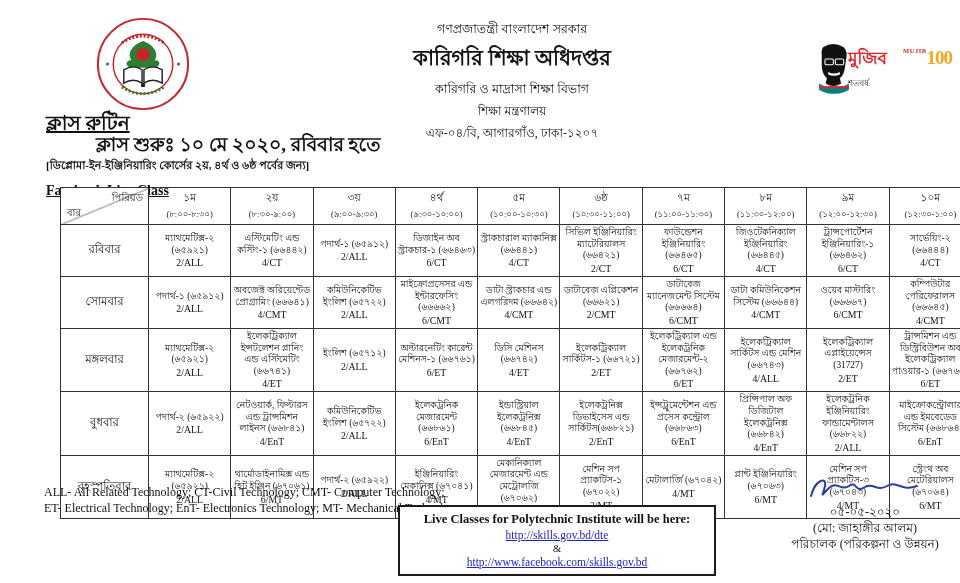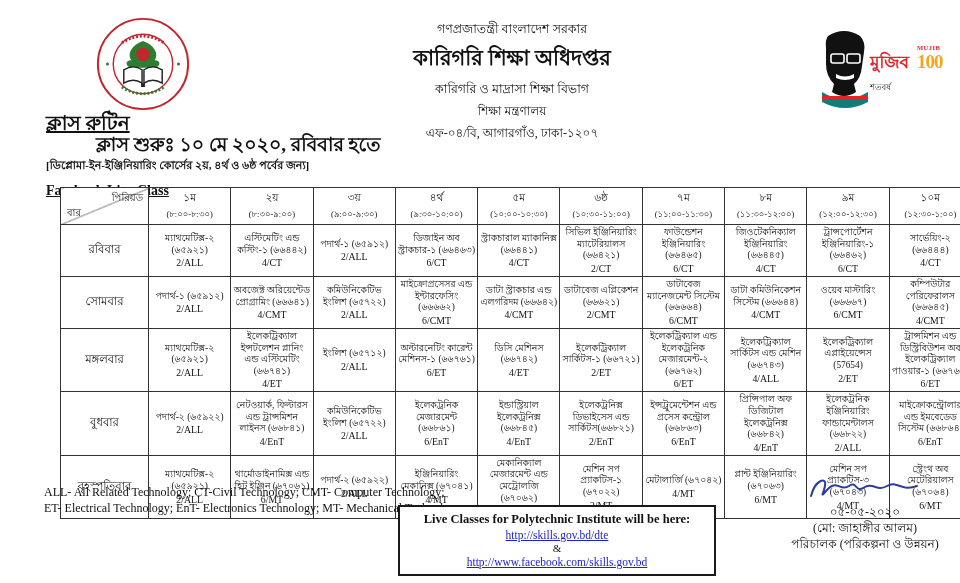--- a/index.html
+++ b/index.html
@@ -13,21 +13,21 @@
   .hdr-center .org      { font-size:21px; font-weight:bold; margin-top:2px; }
   .hdr-center .division { font-size:12.5px; margin-top:3px; }
   .hdr-center .ministry { font-size:12px; margin-top:2px; }
   .hdr-center .address  { font-size:12px; margin-top:2px; }
 
   .logo-left { position:absolute; left:95px; top:16px; width:96px; height:96px; }
   .logo-right{ position:absolute; right:8px; top:24px; width:138px; height:88px; display:flex; align-items:center; }
   .mujib-text { margin-left:-6px; line-height:1; }
   .mujib-row { display:flex; align-items:flex-end; }
   .mujib-bn-top { color:#e3242b; font-weight:bold; font-size:17px; }
-  .mujib-col { margin-left:8px; display:flex; flex-direction:column; line-height:1; }
+  .mujib-col { margin-left:16px; display:flex; line-height:1; }
   .mujib-en-top { font-size:6.5px; font-weight:bold; color:#e3242b; letter-spacing:.5px; }
   .mujib-number { font-size:19px; font-weight:bold; color:#f2a71b; letter-spacing:-1px; }
   .mujib-bn-bottom { color:#222; font-size:8.5px; margin-top:12px; }
 
   
   .title-block { position:absolute; top:108px; left:16px; right:0; padding-left:30px; }
   .routine-title { display:inline-block; font-size:20px; font-weight:bold; text-decoration:underline; }
   .course-note { font-size:11px; font-weight:bold; margin-top:16px; }
   .fb-live { font-size:14px; font-weight:bold; text-decoration:underline; margin-top:7px;
              font-family:"Liberation Serif",serif; }
@@ -285,21 +285,21 @@
             </td>
             <td>
               <div class="subj">ইলেকট্রিক্যাল এন্ড ইলেকট্রনিক মেজারমেন্ট-২ (৬৬৭৬২)</div>
               <div class="grp">6/ET</div>
             </td>
             <td>
               <div class="subj">ইলেকট্রিক্যাল সার্কিটস এন্ড মেশিন (৬৬৭৪৩)</div>
               <div class="grp">4/ALL</div>
             </td>
             <td>
-              <div class="subj">ইলেকট্রিক্যাল এপ্লাইয়েন্সেস (57654)</div>
+              <div class="subj">ইলেকট্রিক্যাল এপ্লাইয়েন্সেস (31727)</div>
               <div class="grp">2/ET</div>
             </td>
             <td>
               <div class="subj">ট্রান্সমিশন এন্ড ডিস্ট্রিবিউশন অব ইলেকট্রিক্যাল পাওয়ার-১ (৬৬৭৬৩)</div>
               <div class="grp">6/ET</div>
             </td>
           </tr>
           <tr>
             <th class="day">বুধবার</th>
             <td>

